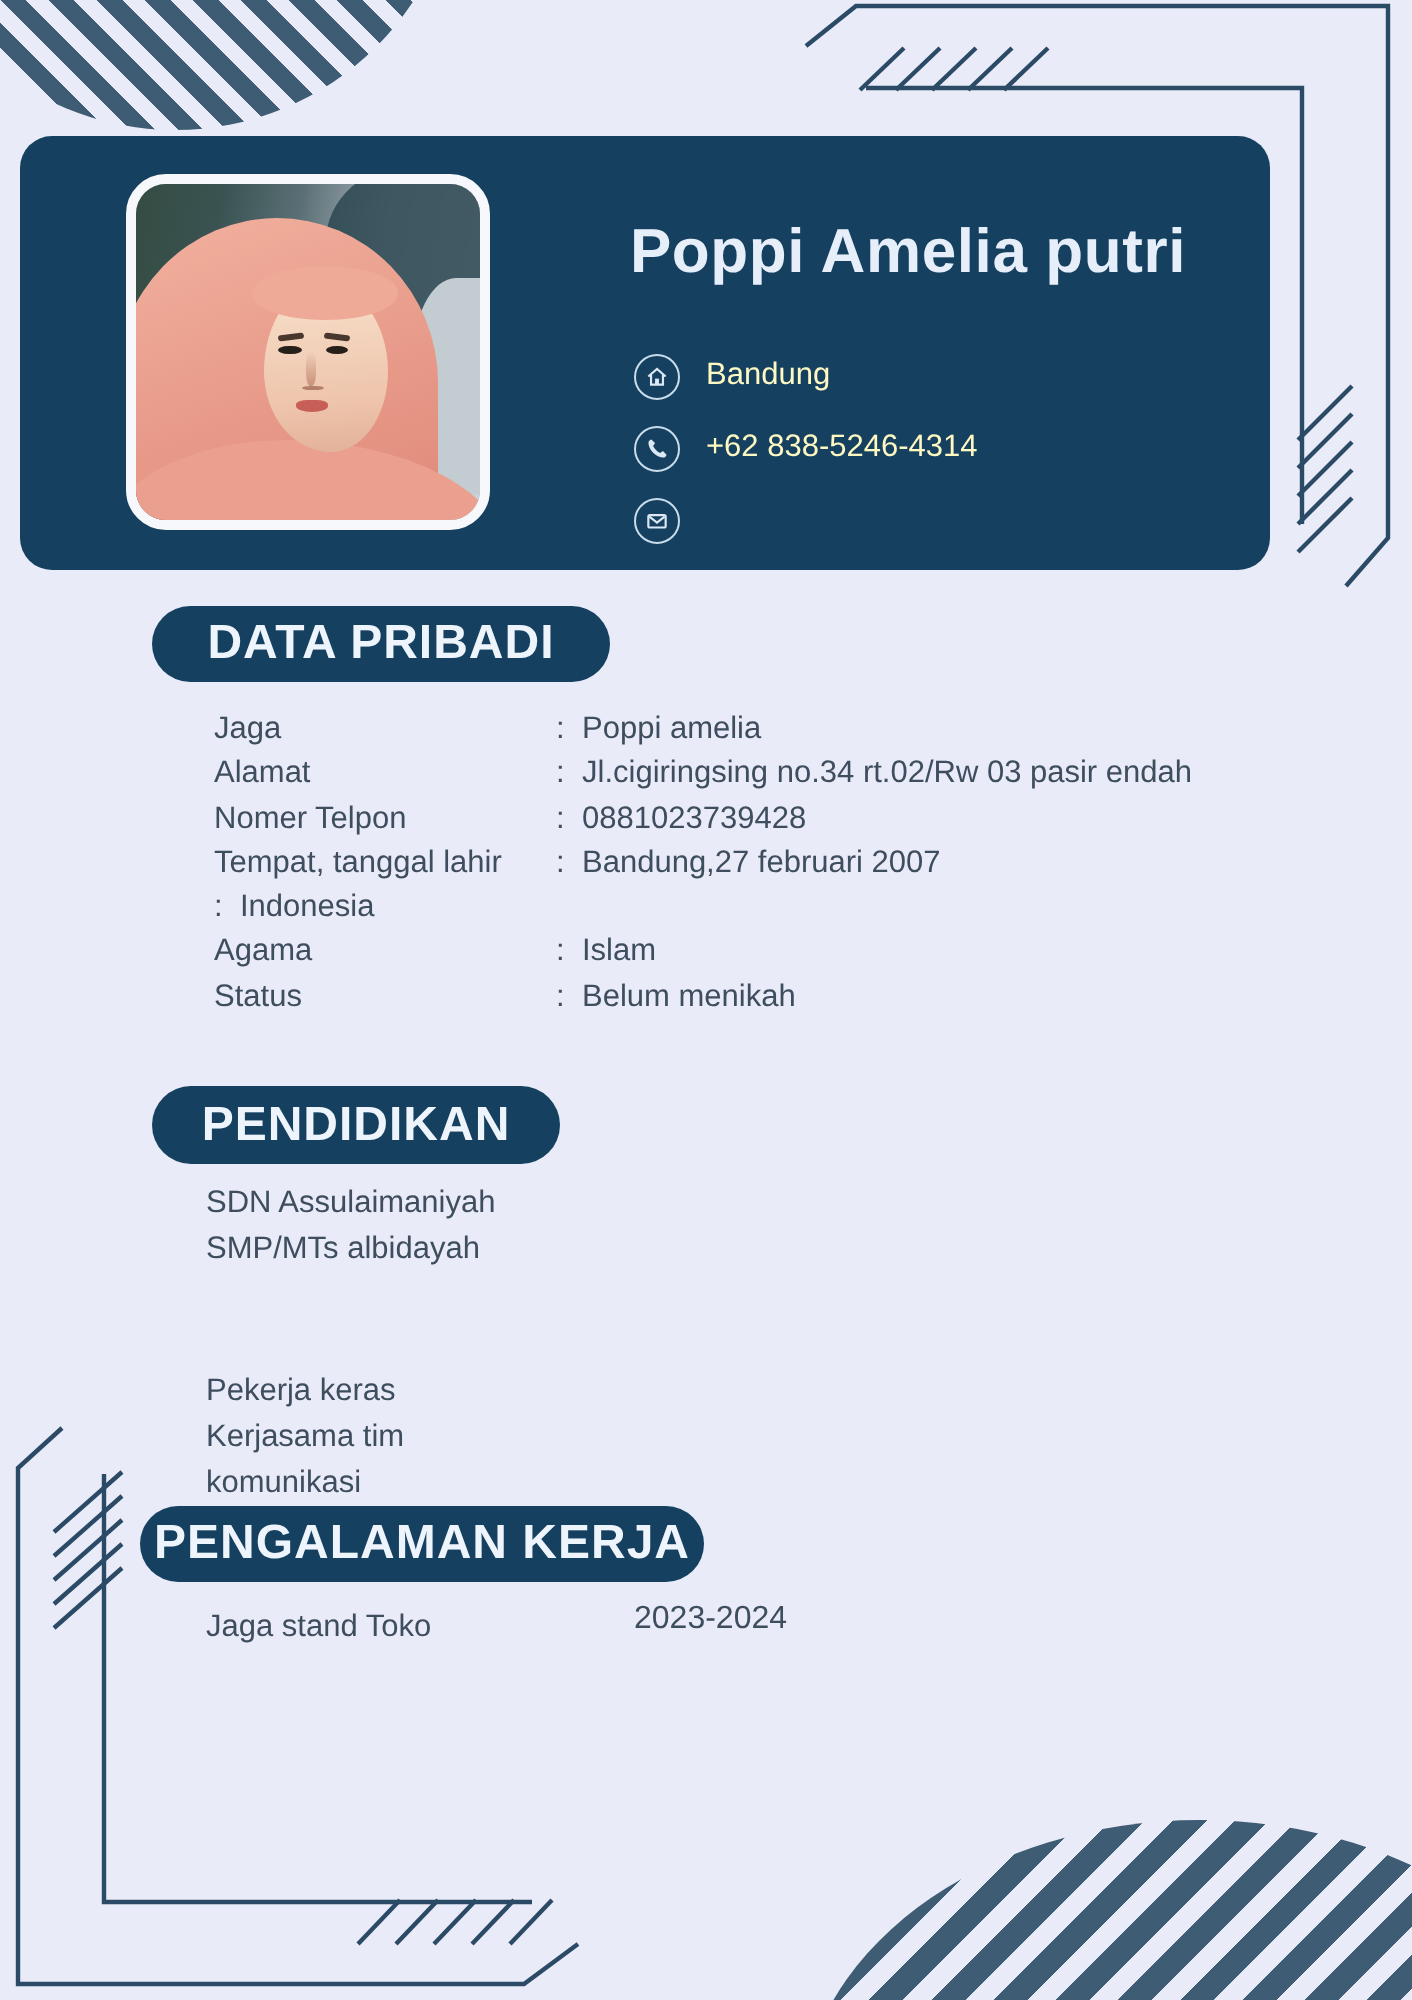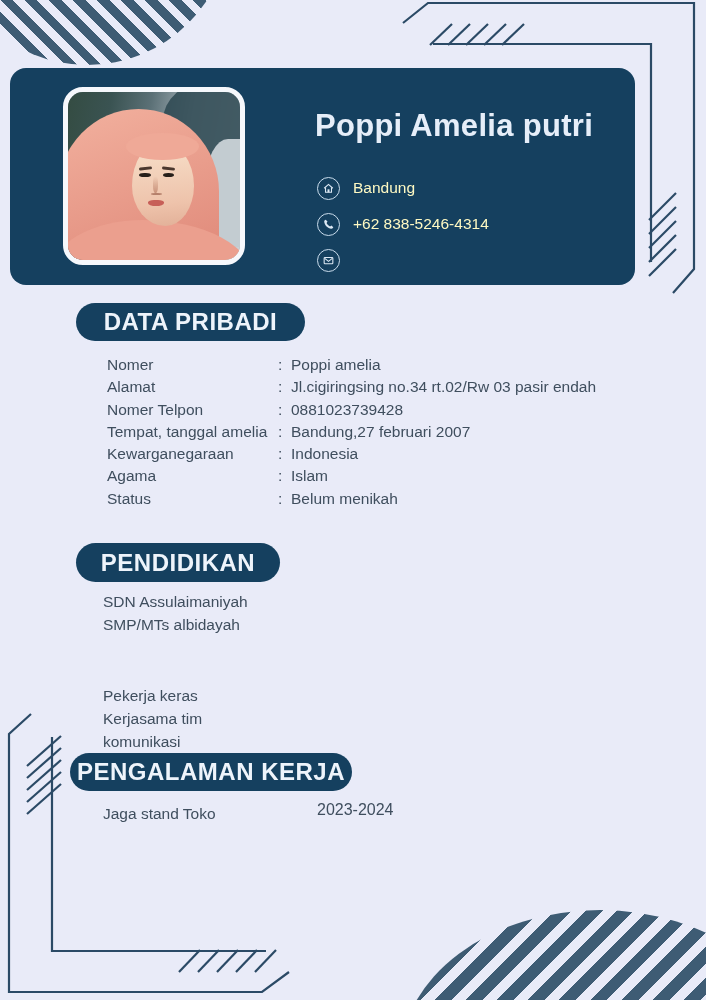--- a/index.html
+++ b/index.html
@@ -172,41 +172,40 @@
           </svg>
         </span>
         <span class="clabel"></span>
       </div>
     </div>
   </div>
 
   <div class="pill pill-data">DATA PRIBADI</div>
   <div class="data-rows">
     <div class="drow">
-      <span class="dlabel">Nomer</span>
+      <span class="dlabel">Jaga</span>
         <span class="dcolon">:</span>
         <span class="dvalue">Poppi amelia</span>
     </div>
     <div class="drow">
       <span class="dlabel">Alamat</span>
         <span class="dcolon">:</span>
         <span class="dvalue">Jl.cigiringsing no.34 rt.02/Rw 03 pasir endah</span>
     </div>
     <div class="drow">
       <span class="dlabel">Nomer Telpon</span>
         <span class="dcolon">:</span>
         <span class="dvalue">0881023739428</span>
     </div>
     <div class="drow">
-      <span class="dlabel">Tempat, tanggal amelia</span>
+      <span class="dlabel">Tempat, tanggal lahir</span>
         <span class="dcolon">:</span>
         <span class="dvalue">Bandung,27 februari 2007</span>
     </div>
     <div class="drow">
-      <span class="dlabel">Kewarganegaraan</span>
         <span class="dcolon">:</span>
         <span class="dvalue">Indonesia</span>
     </div>
     <div class="drow">
       <span class="dlabel">Agama</span>
         <span class="dcolon">:</span>
         <span class="dvalue">Islam</span>
     </div>
     <div class="drow">
       <span class="dlabel">Status</span>

